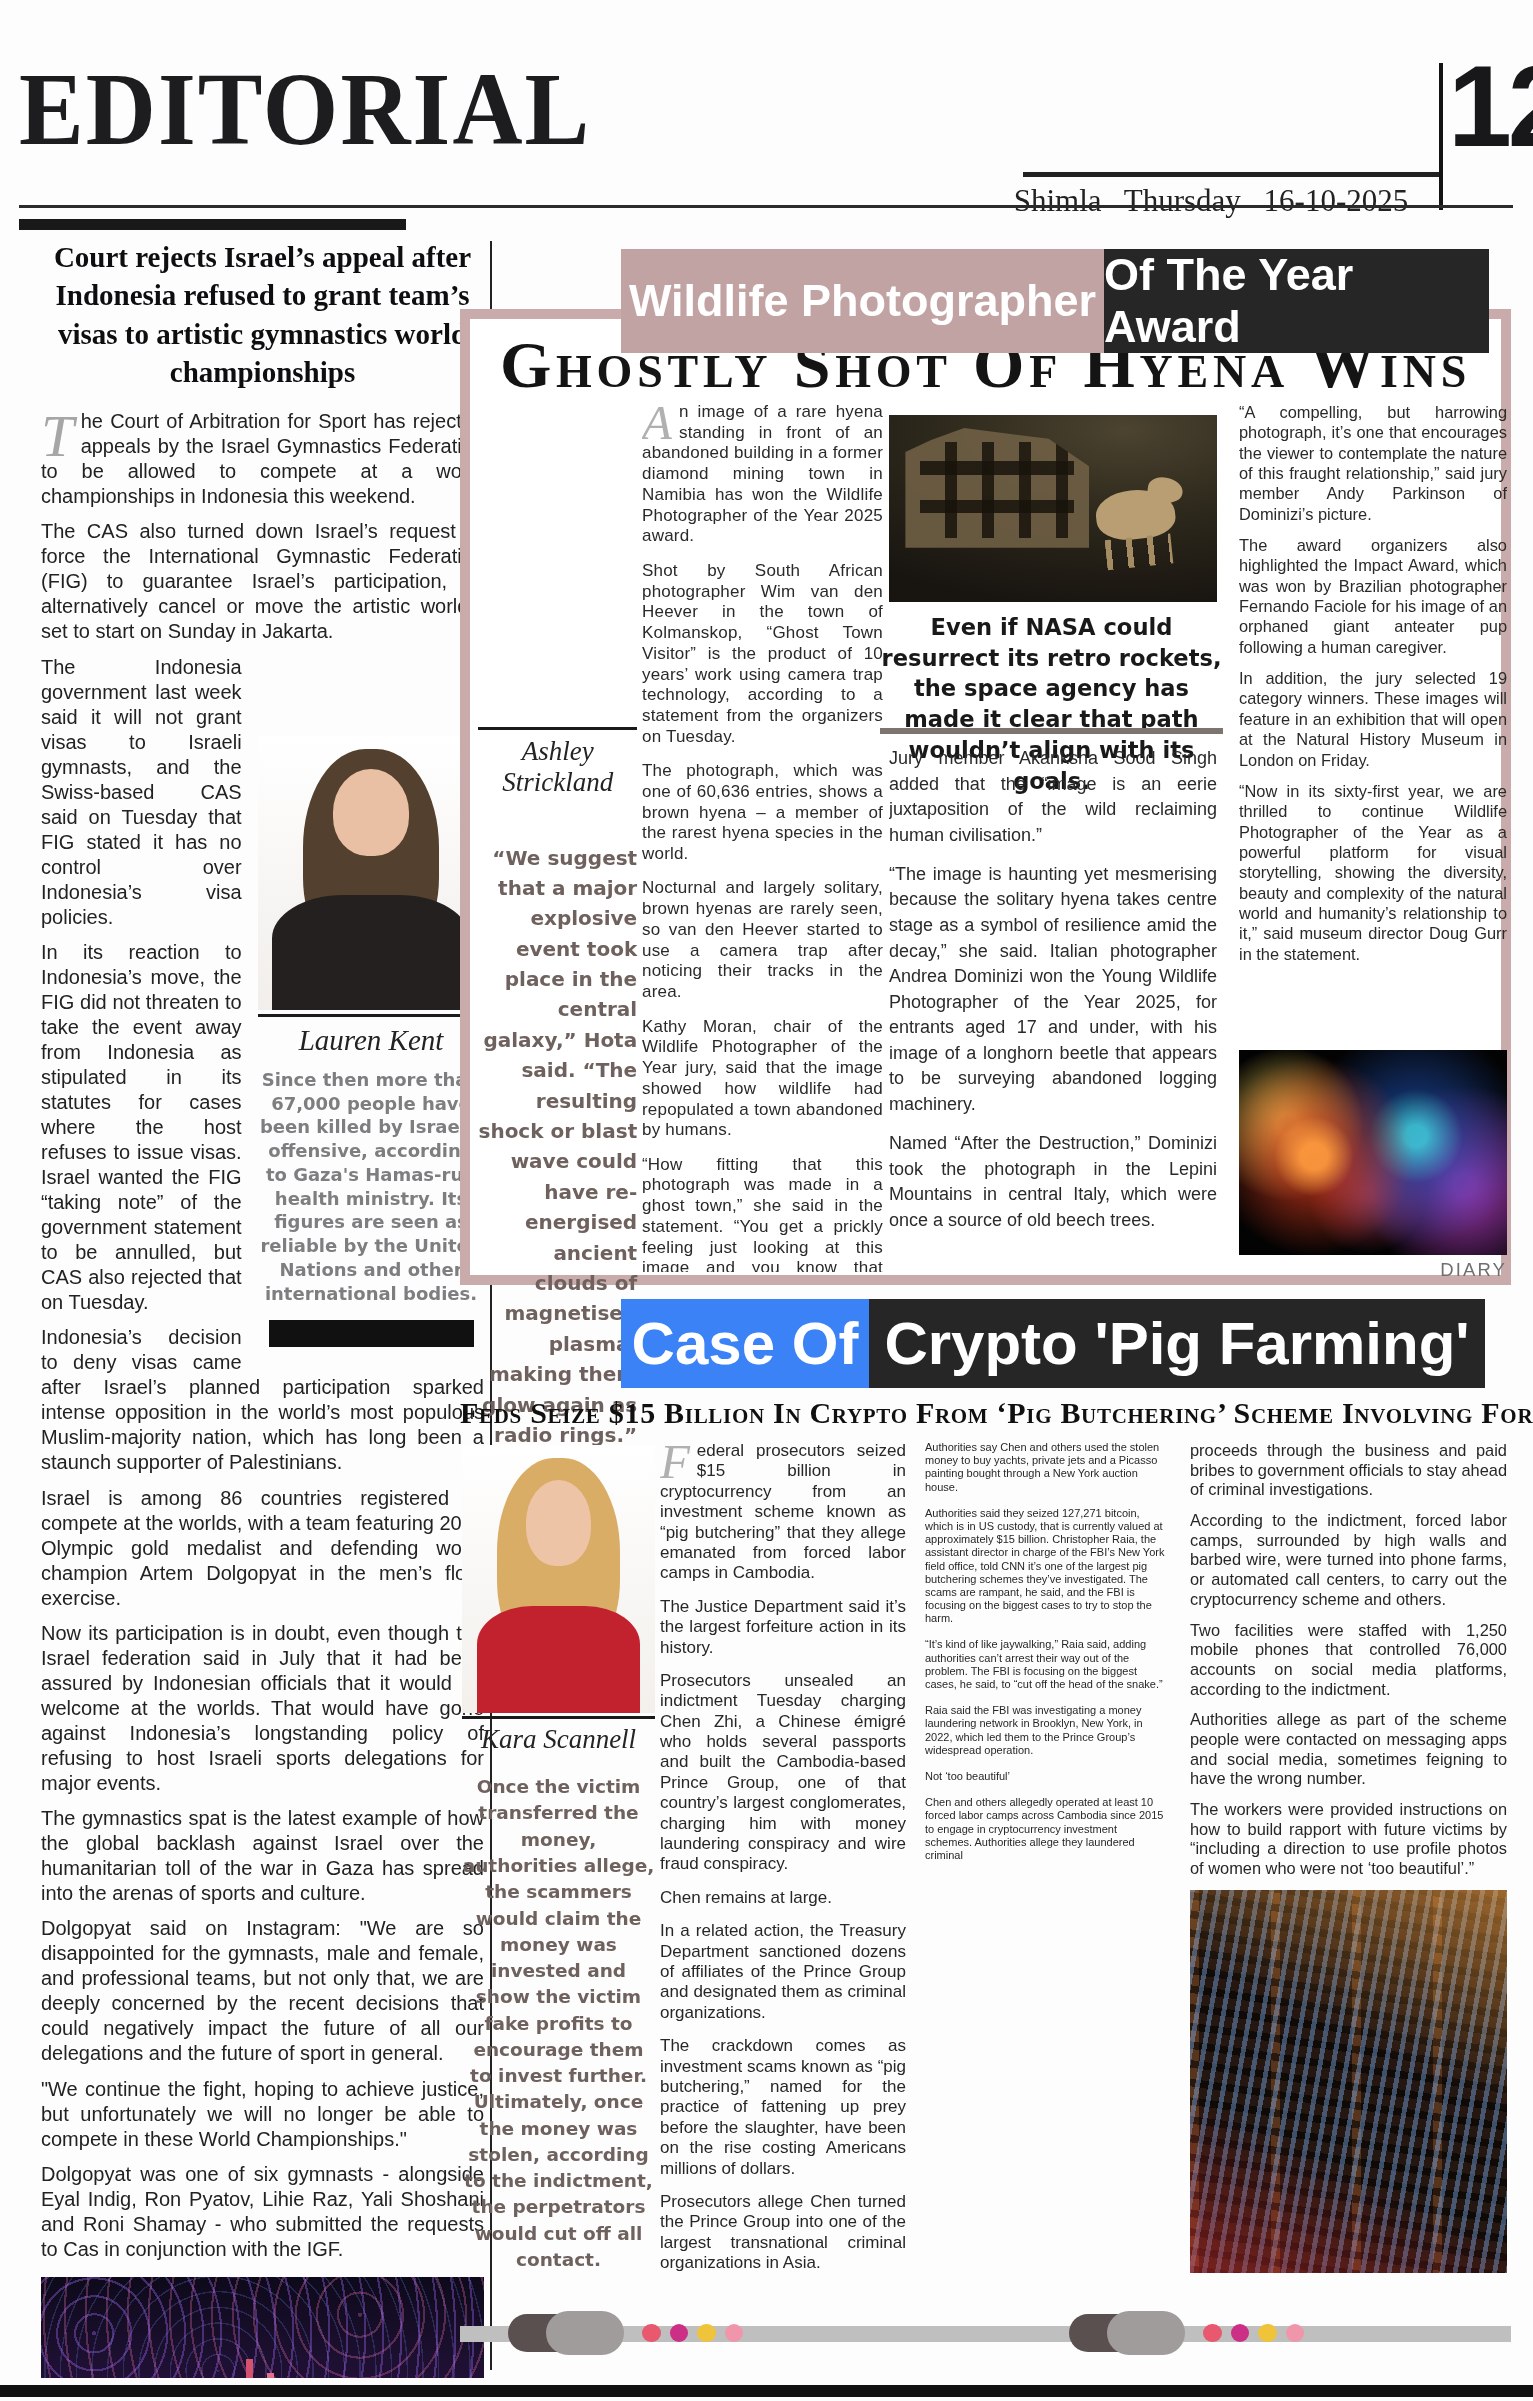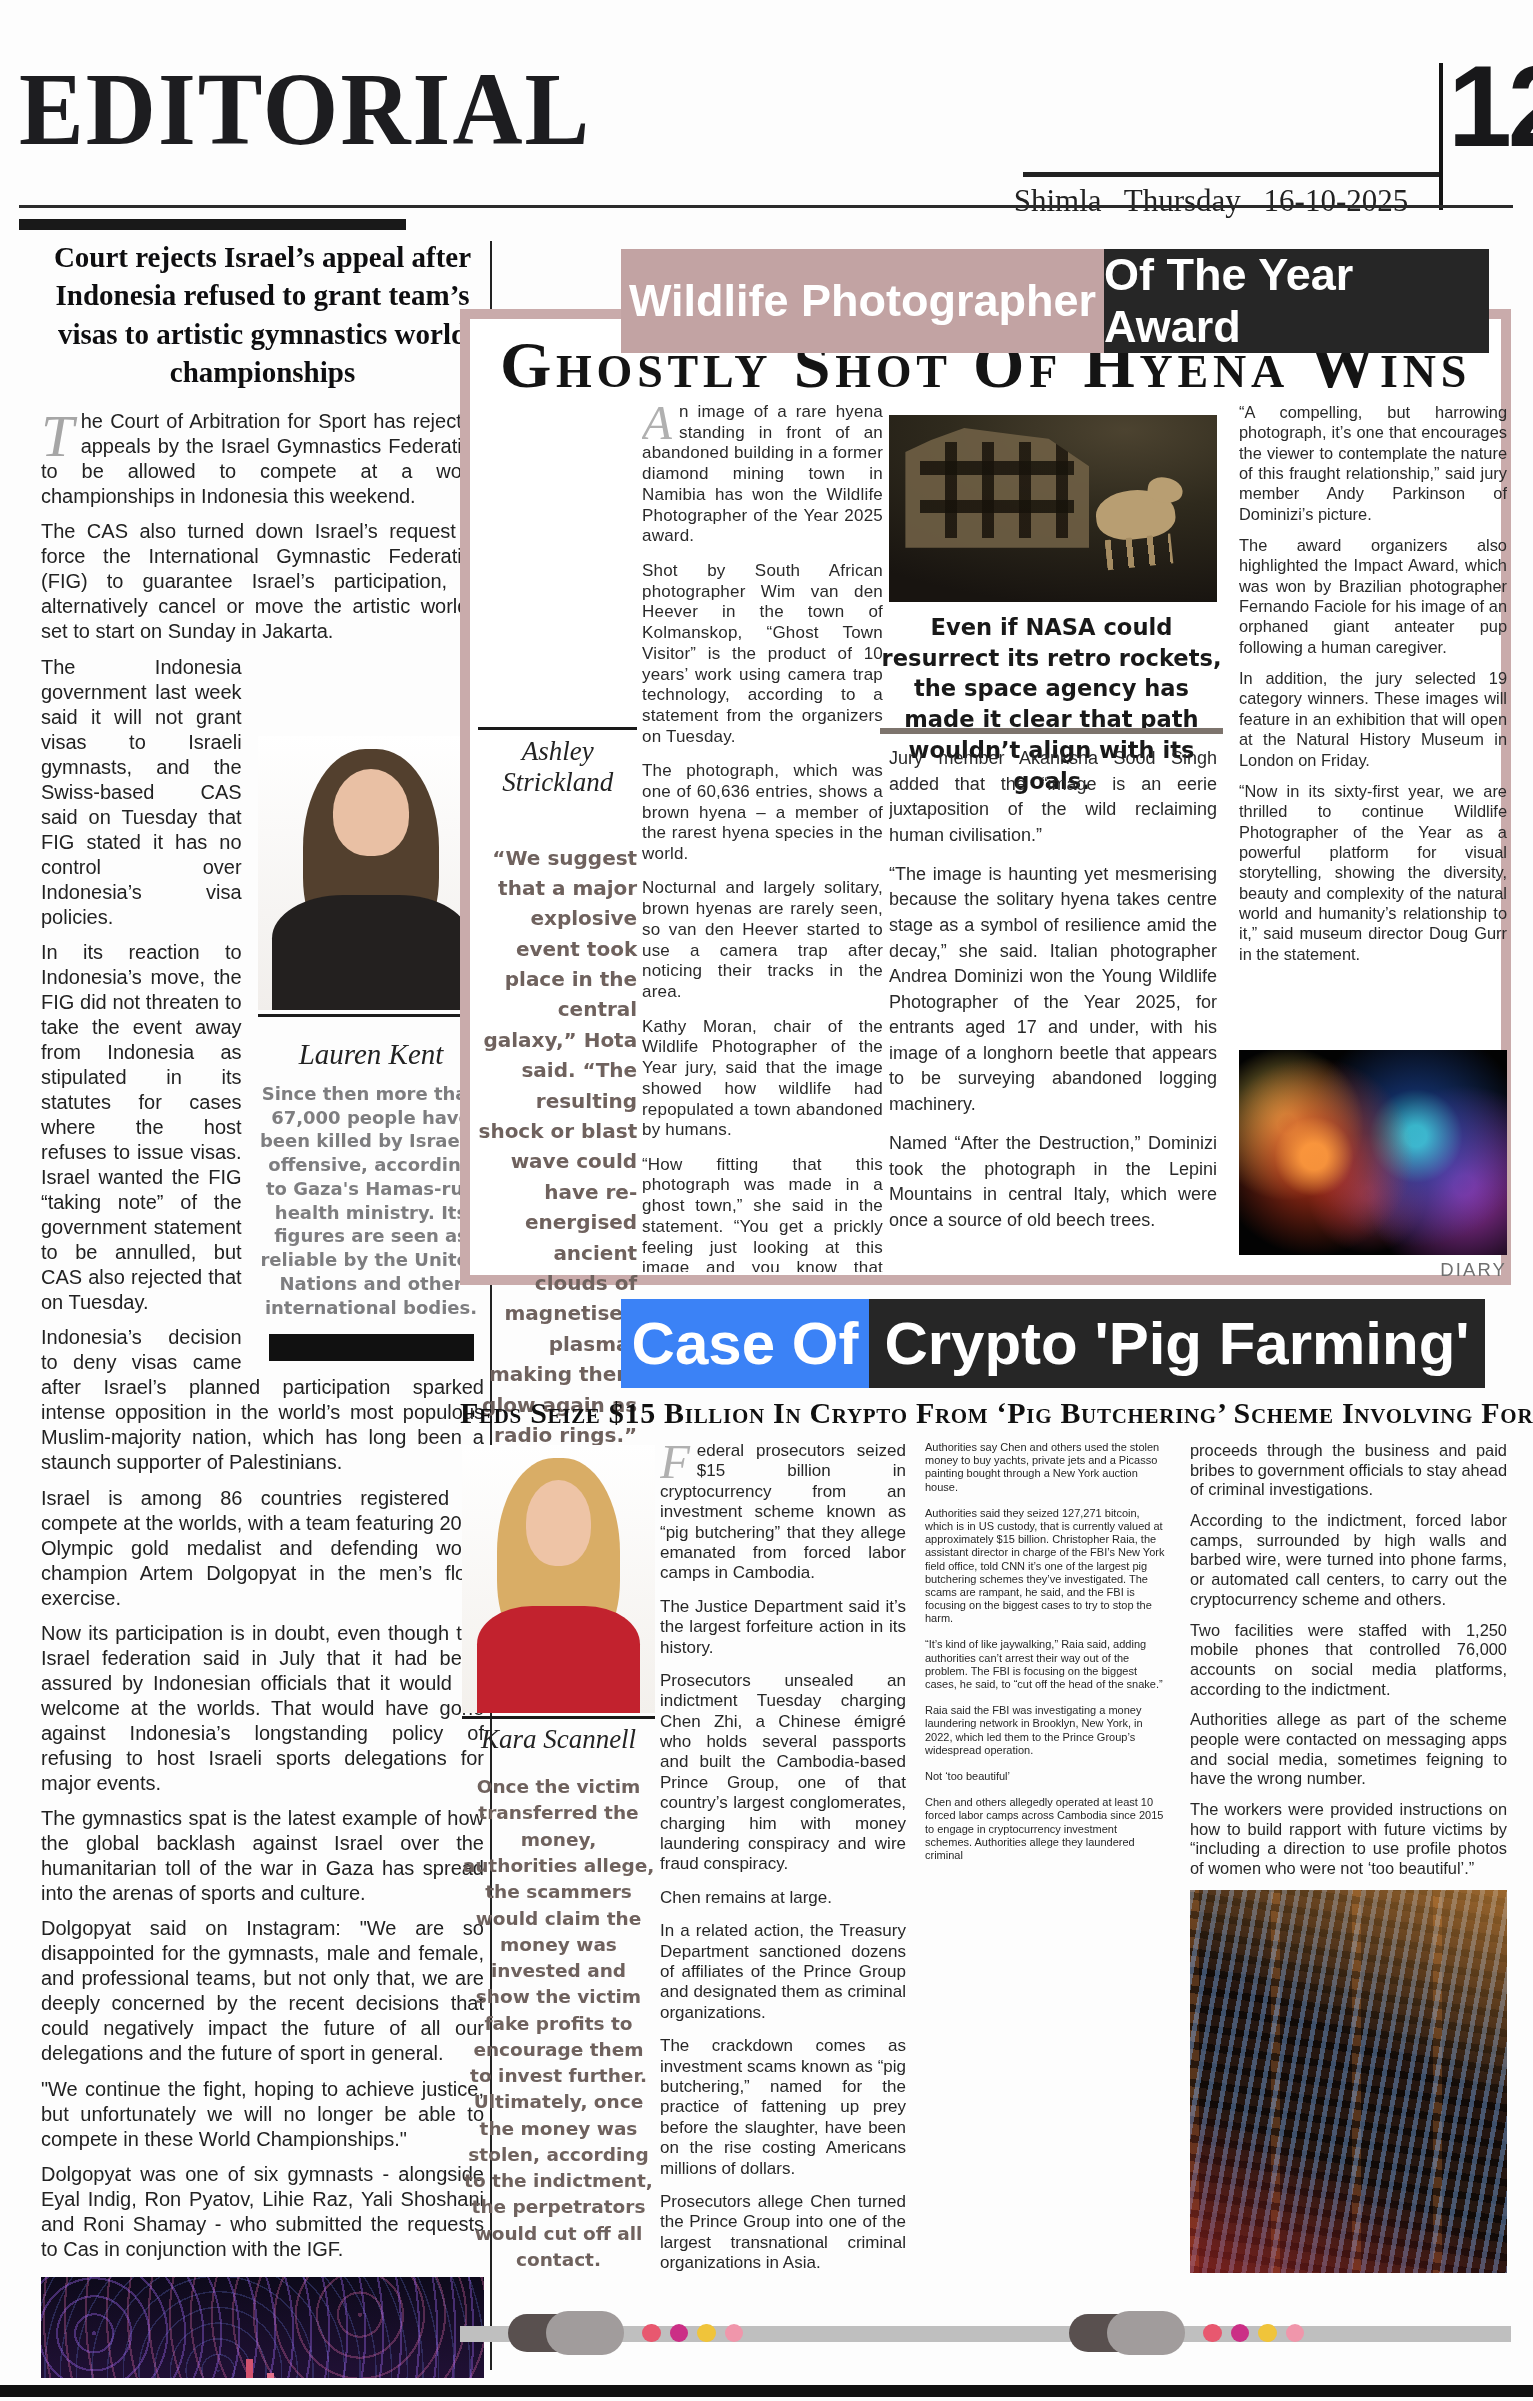--- a/index.html
+++ b/index.html
@@ -27,21 +27,21 @@
   .leftcol h1{margin:0 0 18px 0;font-family:"Liberation Serif",serif;font-weight:700;
               font-size:29px;line-height:1.32;text-align:center;color:#0e0e10;}
   .leftcol p{margin:0 0 10.3px 0;font-size:20px;line-height:1.25;text-align:justify;color:#222;}
   .dcap{float:left;font-family:"Liberation Serif",serif;font-style:italic;font-weight:400;
         font-size:59px;line-height:.72;color:#a6a6a6;margin:5.5px 6.8px 0 0;}
   .figure-lauren{float:right;width:226px;margin:81px 0 5.5px 16.4px;text-align:center;}
   .photo-lauren{position:relative;width:226px;height:274px;background:linear-gradient(#ffffff,#f1eeeb);overflow:hidden;}
   .photo-lauren .hair{position:absolute;left:20%;top:5%;width:60%;height:78%;background:#53402e;border-radius:46% 46% 40% 40%;}
   .photo-lauren .face{position:absolute;left:33%;top:12%;width:34%;height:32%;background:#e9c0a4;border-radius:50% 50% 45% 45%;}
   .photo-lauren .torso{position:absolute;left:6%;top:58%;width:88%;height:44%;background:#23201f;border-radius:36% 36% 0 0;}
-  .figname{display:block;margin-top:4.1px;border-top:3.4px solid #1c1c1c;padding-top:21px;
+  .figname{display:block;margin-top:4.1px;border-top:3.4px solid #1c1c1c;padding-top:7px;
            font-family:"Liberation Serif",serif;font-style:italic;font-size:29px;color:#222;}
   .figcap{margin-top:11px;font-family:"DejaVu Sans",sans-serif;font-weight:bold;font-size:18px;
           line-height:1.32;color:#7e7e80;text-align:center;}
   .figbar{width:205px;height:27px;background:#111;margin:15px auto 0;}
   .figure-arena{width:443px;height:313px;margin:15px 0 13.7px;position:relative;overflow:hidden;
                 background:linear-gradient(180deg,#0d0a1b 0%,#24123a 38%,#3c1d54 62%,#15101f 100%);}
   .figure-arena .pole1,.figure-arena .pole2{position:absolute;width:6.8px;height:109px;background:#d4526e;top:82px;}
   .figure-arena .pole1{left:205px;} .figure-arena .pole2{left:226px;height:82px;top:96px;background:#e2708a;}
   .figure-arena .crowd{position:absolute;inset:0;background:
       repeating-radial-gradient(circle at 12% 18%, rgba(168,108,255,.35) 0 2.1px, transparent 2.1px 18px),

